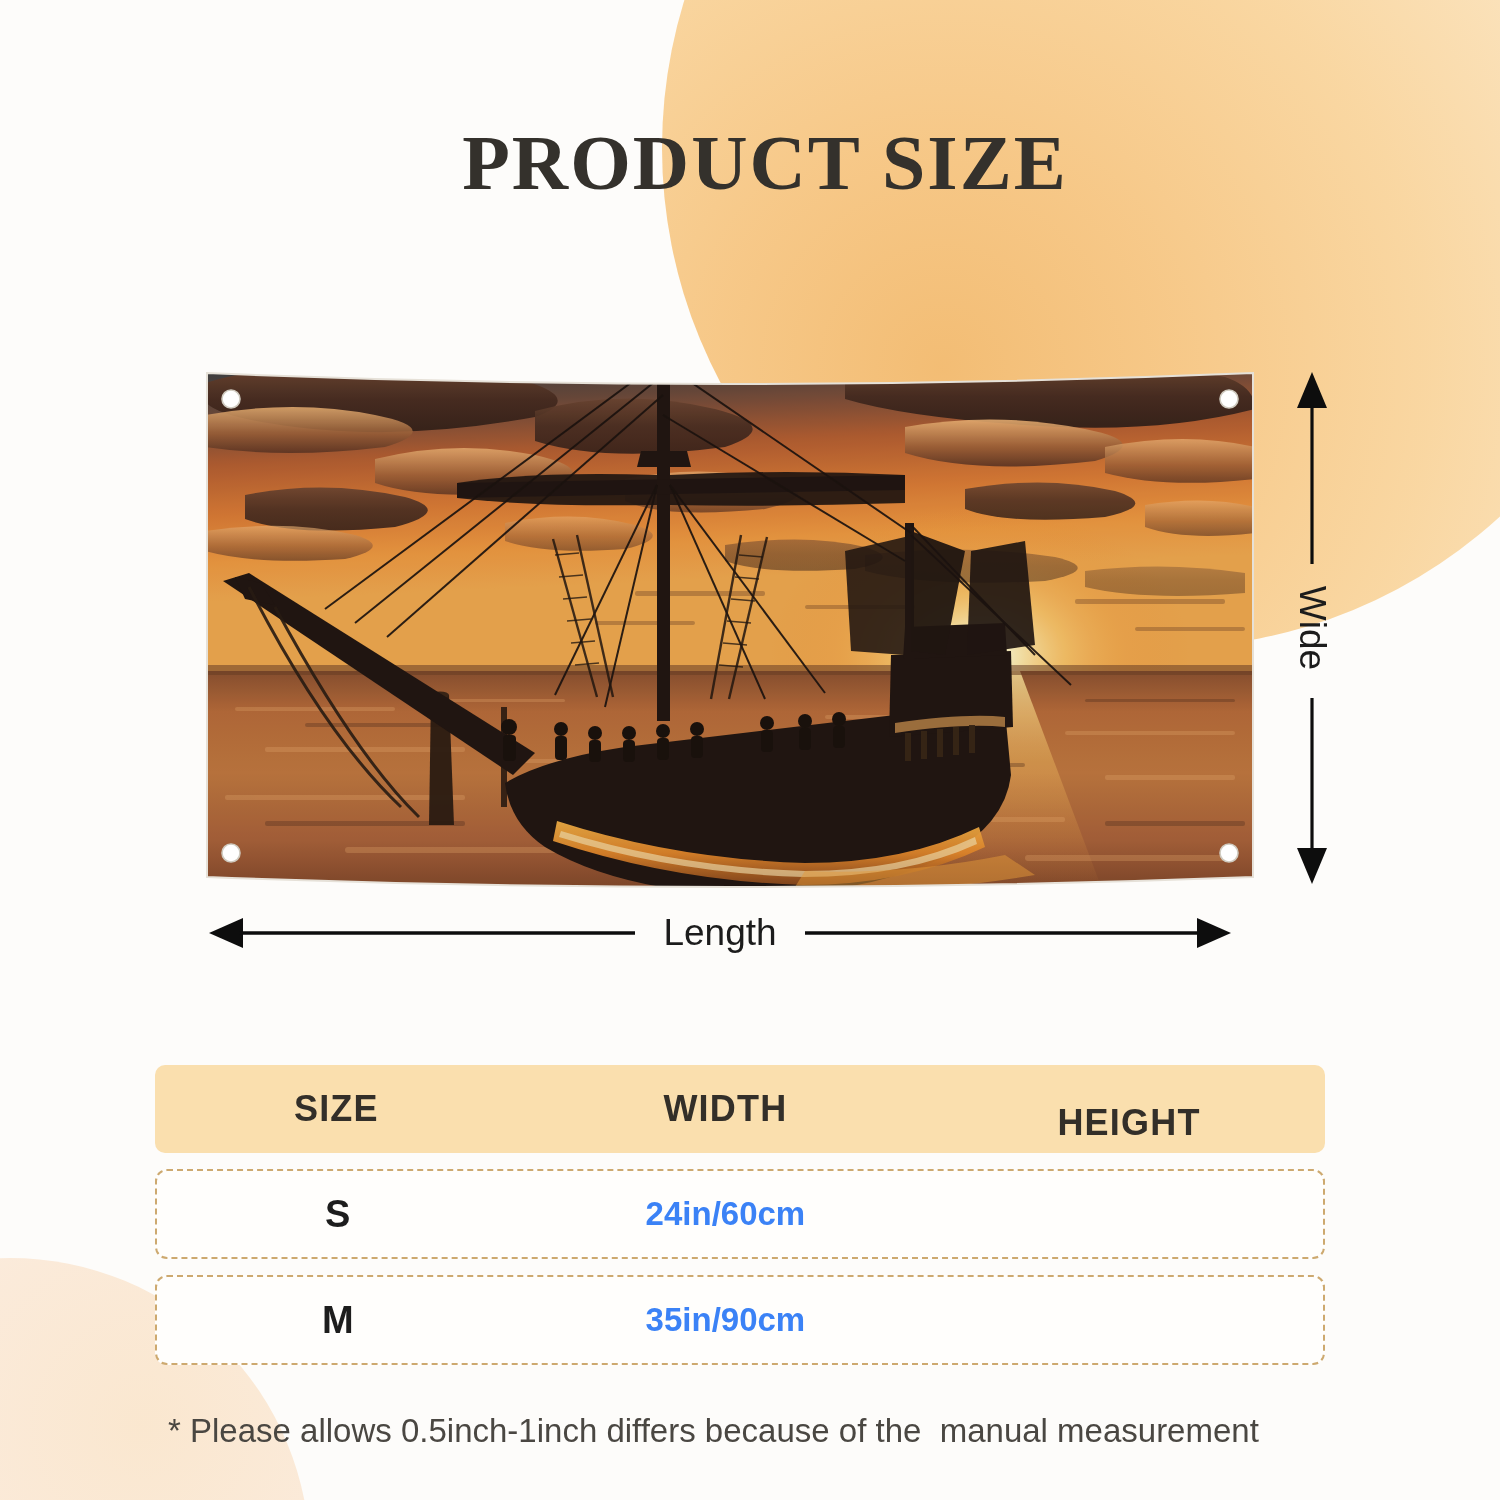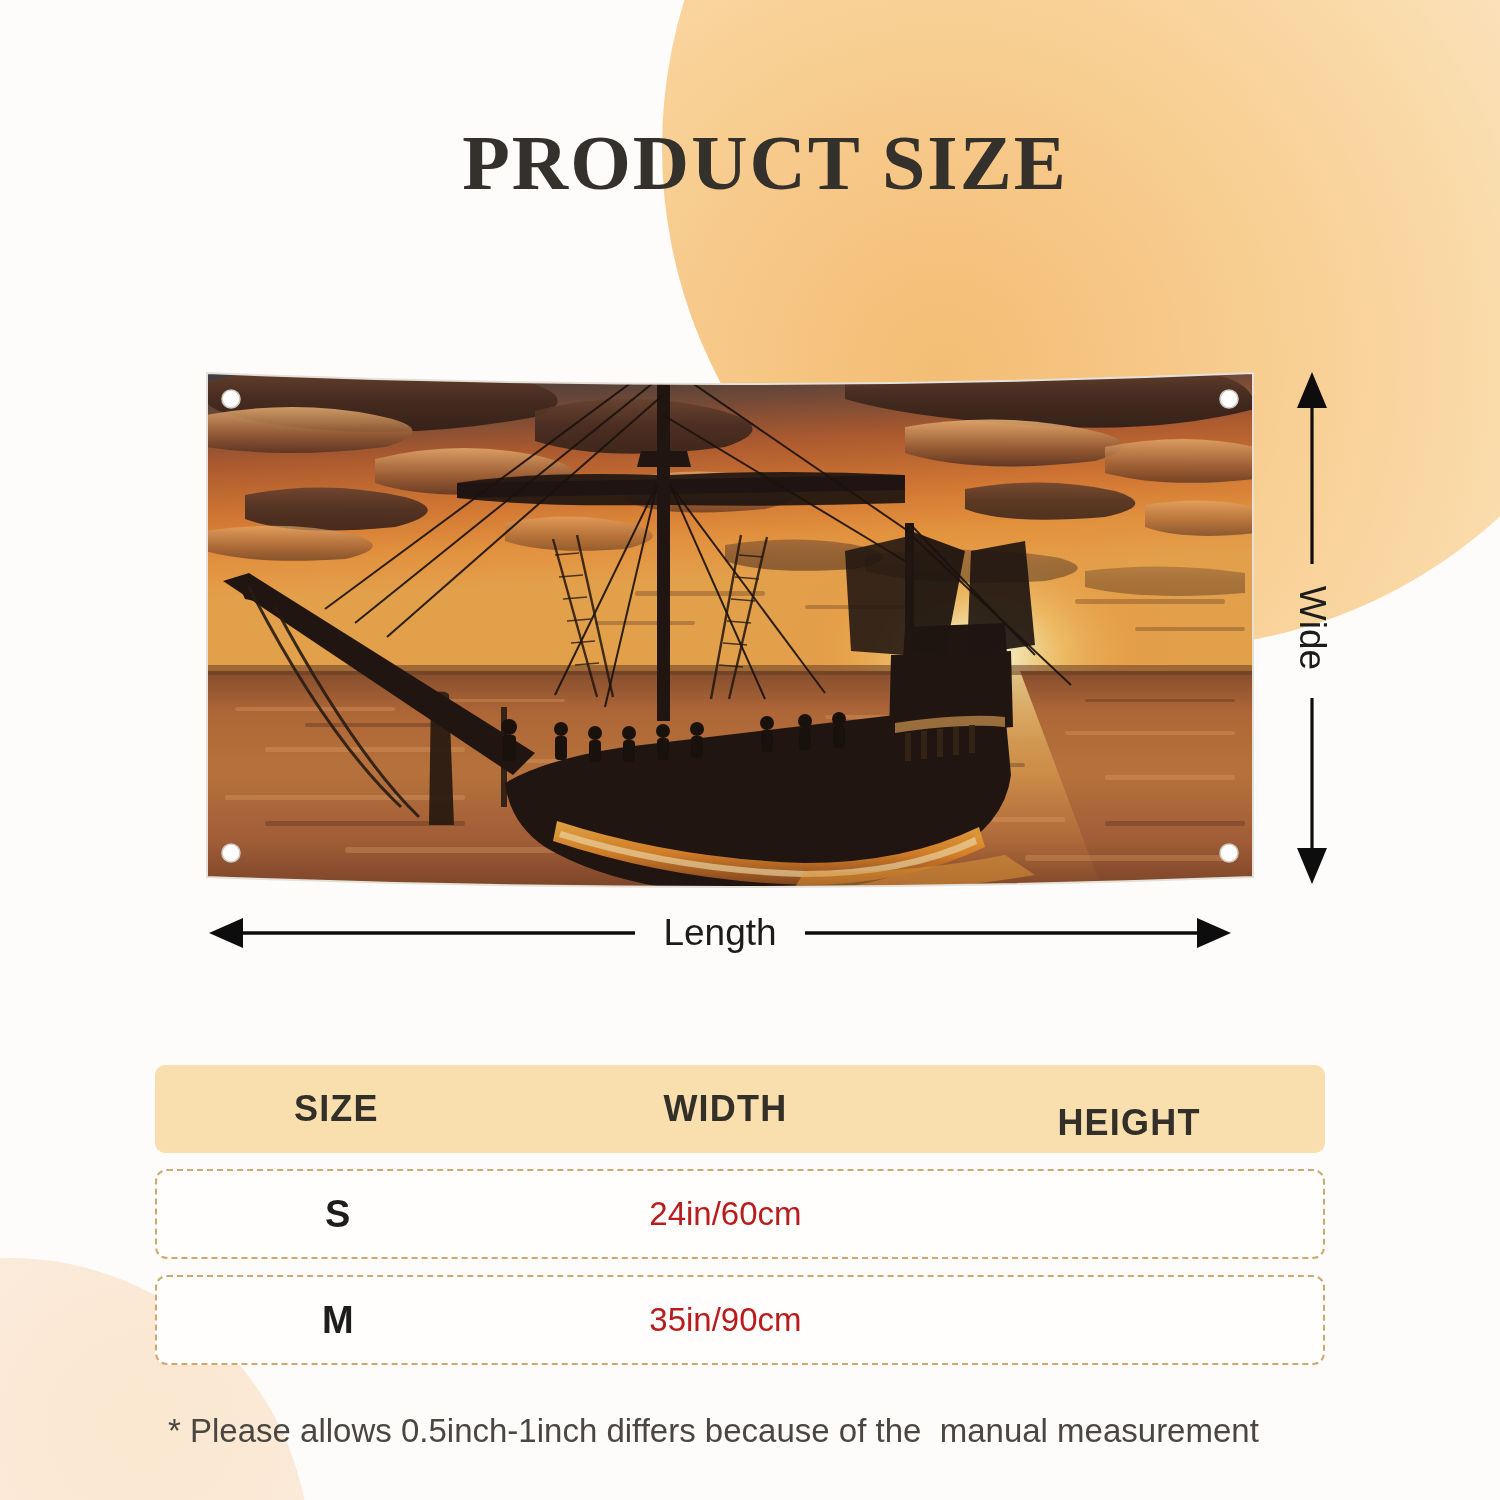--- a/index.html
+++ b/index.html
@@ -114,21 +114,22 @@
   .t-body-row {
     margin-top:16px;
     background:#fffefc;
     border:2px dashed #cda96f;
     border-radius:12px;
     height:90px;
   }
   .t-cell {
     text-align:center;
     font-size:33px;
-    color:#b91c1c;
+    color:#3b82f6;
+    font-weight:bold;
   }
   .c-size  { width:31%; }
   .c-width { width:35.5%; }
   .c-height{ width:33.5%;margin-top:28px; }
   .t-body-row .c-size { font-size:38px; font-weight:700; color:#1d1d1d; }
 
   
   #footnote {
     position:absolute;
     left:168px; top:1412px;

